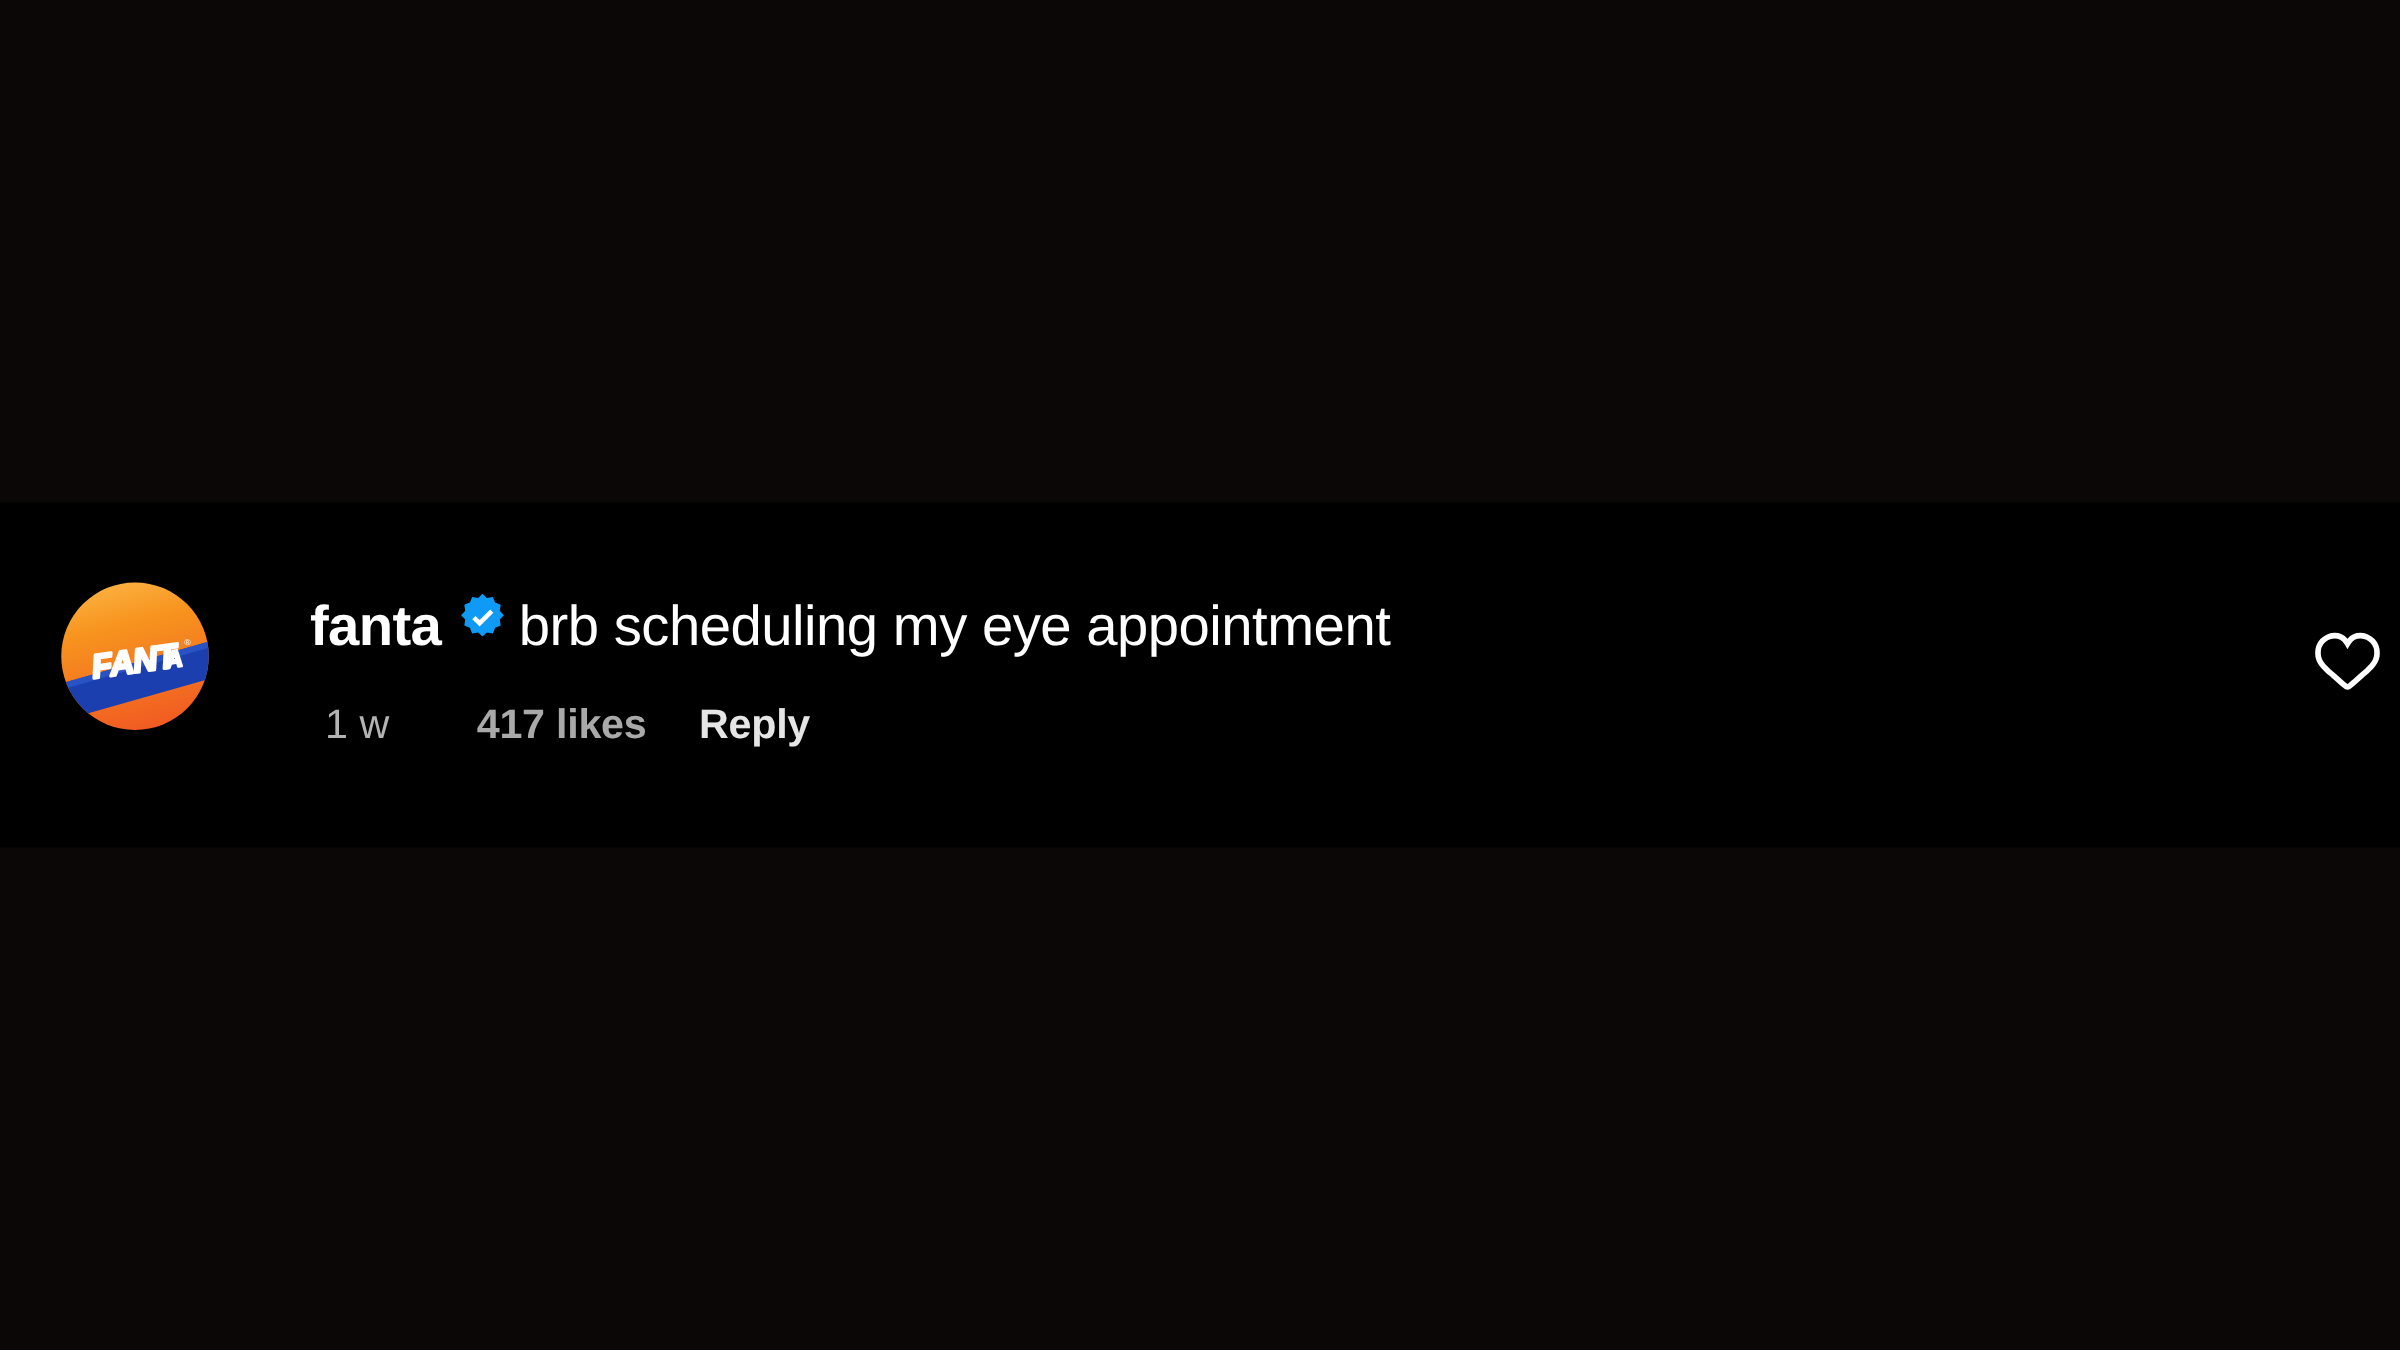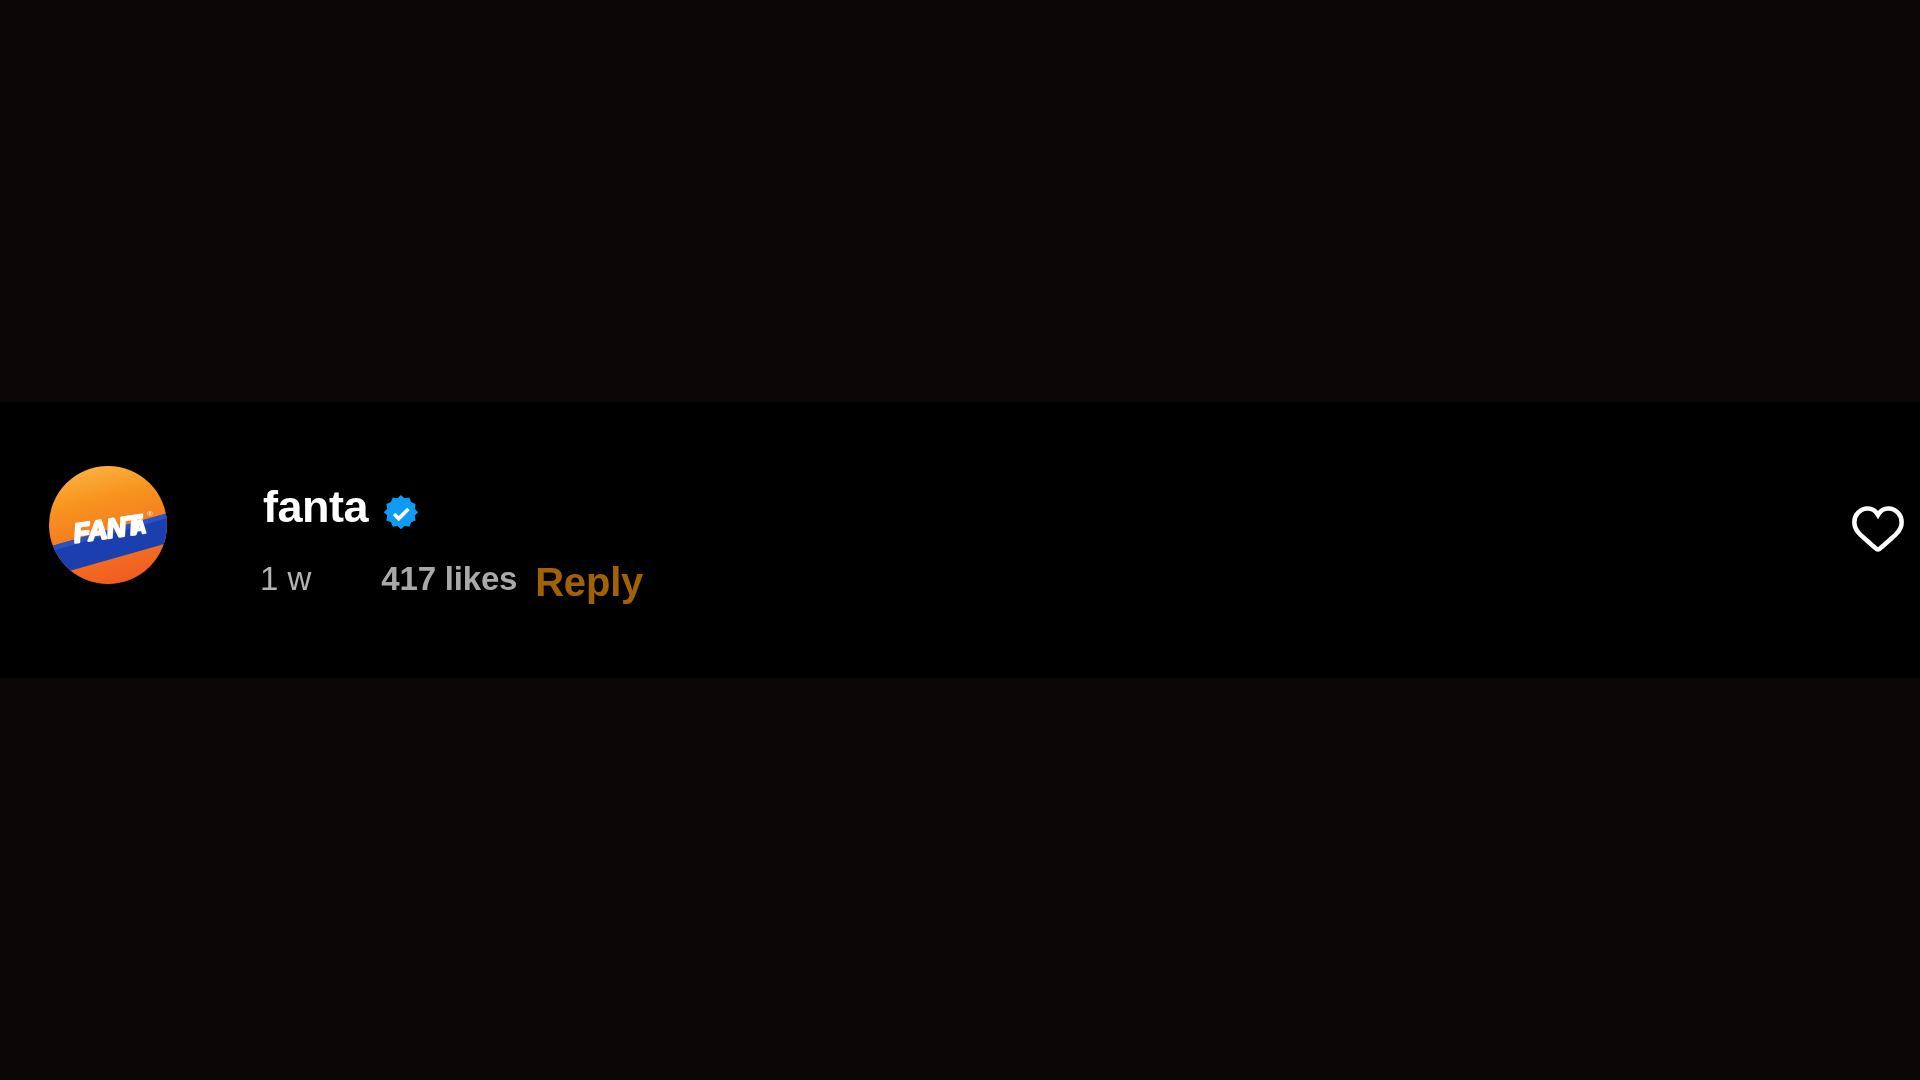--- a/index.html
+++ b/index.html
@@ -61,23 +61,22 @@
     width: 1560px;
     height: 276px;
   }
 
   .comment-line {
     position: absolute;
     left: 0;
     top: 72px;
     height: 60px;
     display: flex;
-    align-items: flex-end;
+    align-items: flex-start;
     white-space: nowrap;
-    margin-left: 15px;
   }
 
   .username {
     color: #ffffff;
     font-size: 45px;
     font-weight: 700;
     letter-spacing: -0.5px;
     line-height: 54px;
   }
 
@@ -116,24 +115,24 @@
     letter-spacing: 0px;
   }
   .meta-likes {
     color: #a9a9a9;
     font-size: 33px;
     font-weight: 700;
     margin-left: 70px;
     letter-spacing: -0.2px;
   }
   .meta-reply {
-    color: #a16207;
-    font-size: 40px;
+    color: #e5e5e5;
+    font-size: 33px;
     font-weight: 700;
-    margin-left: 18px;
+    margin-left: 42px;
     letter-spacing: -0.2px;
   }
 
   
   .like-button {
     position: absolute;
     left: 1848px;
     top: 97px;
     width: 60px;
     height: 60px;
@@ -185,20 +184,21 @@
         <div class="comment-line">
           <span class="username">fanta</span>
 
           <span class="verified-badge">
             <svg viewBox="0 0 24 24" xmlns="http://www.w3.org/2000/svg">
               <path fill="#0f9bf5" d="M12 0.6l2.09 2.0 2.86-0.46 1.11 2.68 2.68 1.11-0.46 2.86 2.0 2.09-2.0 2.09 0.46 2.86-2.68 1.11-1.11 2.68-2.86-0.46-2.09 2.0-2.09-2.0-2.86 0.46-1.11-2.68-2.68-1.11 0.46-2.86-2.0-2.09 2.0-2.09-0.46-2.86 2.68-1.11 1.11-2.68 2.86 0.46z"></path>
               <path fill="#ffffff" d="M10.62 16.28l-3.52-3.5 1.52-1.53 2.0 1.99 5.06-5.04 1.52 1.53z"></path>
             </svg>
           </span>
 
+          <span class="comment-text">brb scheduling my eye appointment</span>
         </div>
 
         <div class="meta-row">
           <span class="meta-time">1 w</span>
           <span class="meta-likes">417 likes</span>
           <span class="meta-reply">Reply</span>
         </div>
 
       </div>
 

